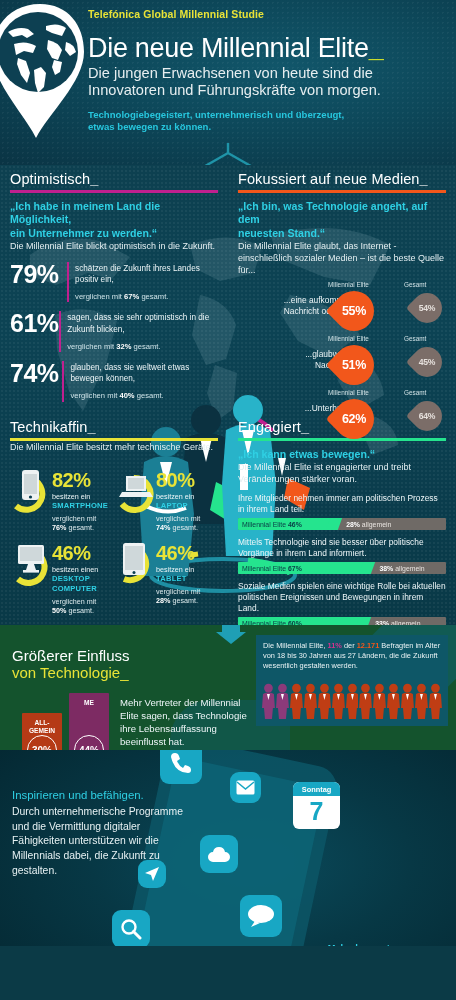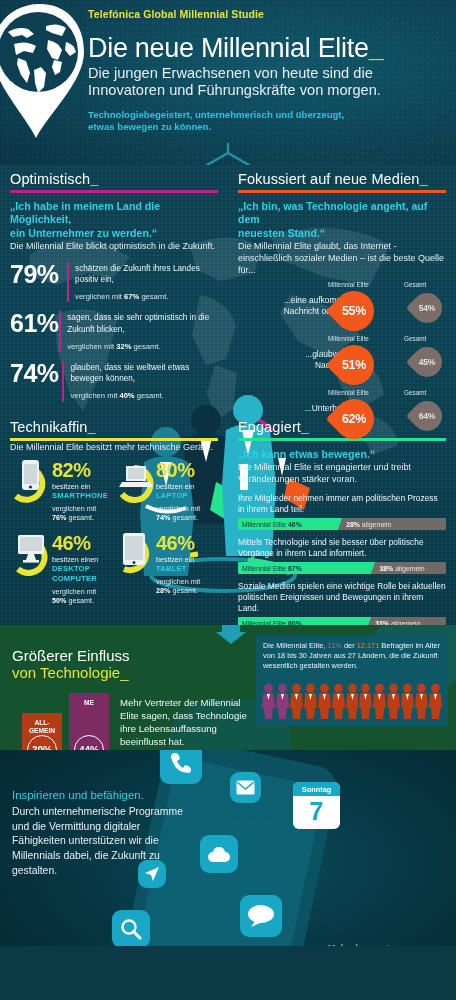--- a/index.html
+++ b/index.html
@@ -91,21 +91,21 @@
   .drop.me  { right:72px; top:10px; }
   .drop.me .shape  { background:#f2571b; }
   .drop.ge  { right:4px; top:12px; width:30px; height:30px; }
   .drop.ge .shape  { background:#7b6d68; }
   .drop.ge .val { font-size:8.6px; color:#e6e0dc; }
 
   
   .lower { position:absolute; top:248px; left:0; width:456px; }
 
   
-  .tgrid { display:flex; flex-wrap:wrap; }
+  .tgrid { display:flex; flex-wrap:wrap; margin-top:10px; }
   .titem { width:104px; display:flex; align-items:flex-start; margin-bottom:5px; position:relative; }
   .tdev { width:42px; height:52px; position:relative; flex:none; }
   .tinfo { padding-top:6px; }
   .tbig { font-size:20px; font-weight:bold; color:#e8e337; line-height:1; letter-spacing:-.5px; }
   .tsub { font-size:7.2px; color:#eef6f8; line-height:1.3; margin-top:2px; }
   .tsub .dv { display:block; font-weight:bold; color:#2fd0e4; font-size:7.6px; letter-spacing:.2px; }
   .tcmp { font-size:7.2px; color:#dbe9ec; margin-top:3px; line-height:1.25; }
   .tcmp b { color:#fff; }
 
   

